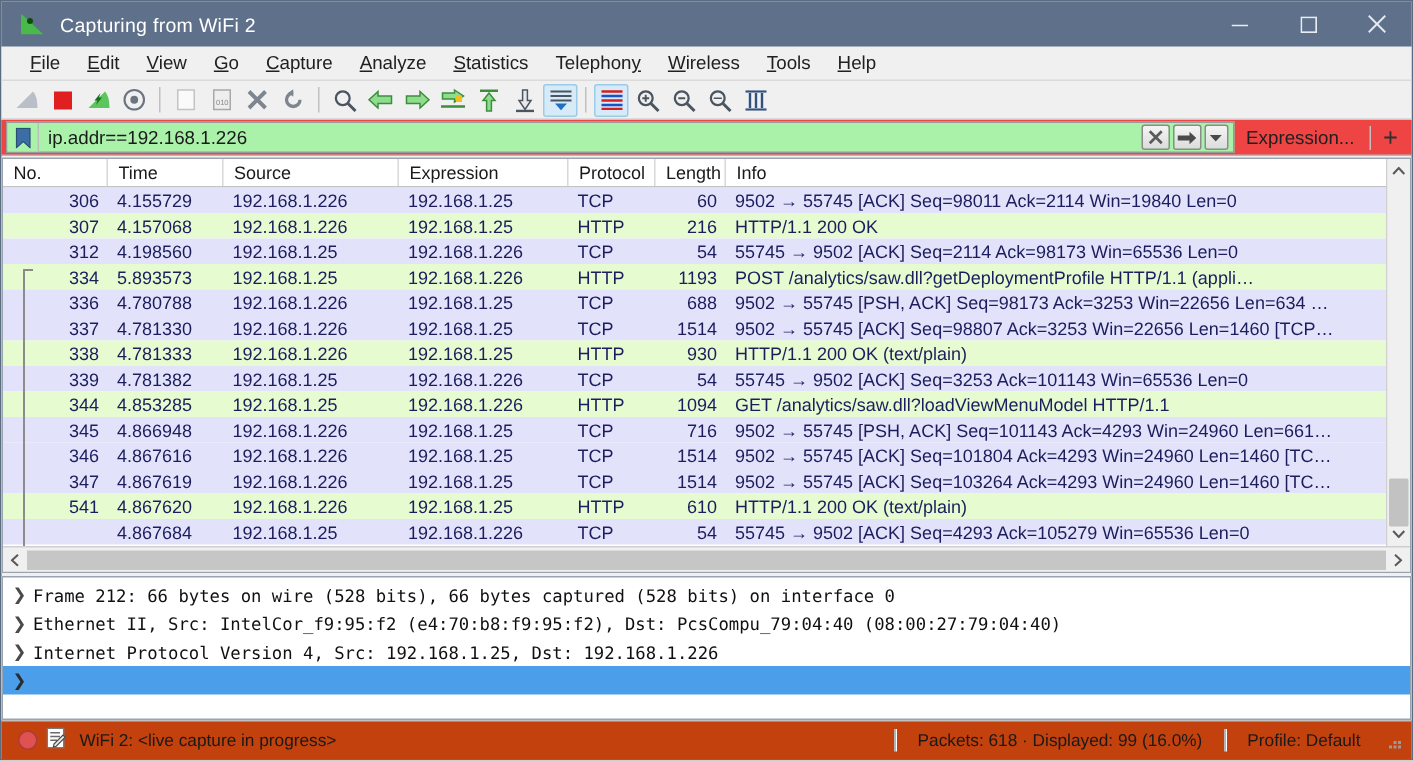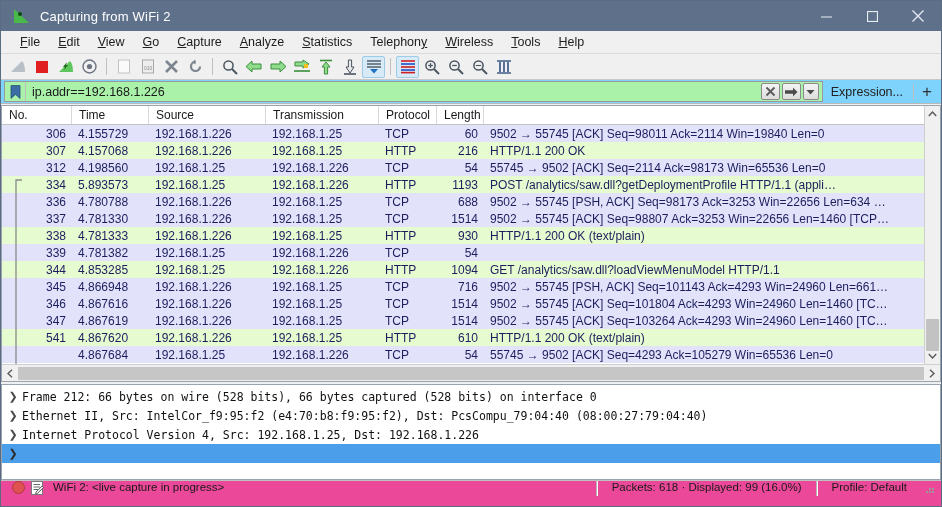--- a/index.html
+++ b/index.html
@@ -79,21 +79,21 @@
     width: 23px; height: 22px;
     display: flex; align-items: center; justify-content: center;
     border-radius: 2px;
   }
   .tb.active { background: #d6eaf8; border: 1px solid #9ccbe8; }
   .tb-sep { width: 1px; height: 17px; background: #c0c0c0; margin: 0 4px; }
 
   
   .filterbar {
     height: 24px; min-height: 24px;
-    background: #7dd3fc;
+    background: #ef4444;
     display: flex; align-items: center;
     padding: 0 3px;
     border-bottom: 1px solid #b8b8b8;
   }
   .filter-input-wrap {
     flex: 1; height: 21px;
     background: #aaf2aa;
     border: 1px solid #9a9a9a;
     display: flex; align-items: center;
     position: relative;
@@ -212,23 +212,23 @@
     width: 18px; text-align: center; color: #4a4a4a; font-size: 11px;
     font-family: "Liberation Sans", sans-serif;
     flex: 0 0 18px;
   }
   .drow.sel .twisty { color: #2b2b2b; }
   .drow .dtxt { white-space: nowrap; overflow: hidden; }
 
   
   .statusbar {
     height: 26px; min-height: 26px;
-    background: #ec4899;
+    background: #c2410c;
     border-top: 1px solid #c0c0c0;
-    display: flex; 
+    display: flex; align-items: center;
     padding: 0 4px;
     font-size: 11.5px; color: #1a1a1a;
   }
   .sb-stop {
     width: 13px; height: 13px; border-radius: 50%;
     background: #e05252; border: 1px solid #b03a3a;
     margin: 0 6px 0 7px;
   }
   .sb-note { margin-right: 9px; }
   .sb-text { white-space: nowrap; }
@@ -445,23 +445,24 @@
     <div class="plus-btn">+</div>
   </div>
 
   <div class="packet-area">
     <div class="plist-inner">
       <div class="plist-main">
         <div class="hdr-row" id="hdrRow">
             <div class="hdr-cell" style="width: 70px;">No.</div>
             <div class="hdr-cell" style="width: 77px;">Time</div>
             <div class="hdr-cell" style="width: 117px;">Source</div>
-            <div class="hdr-cell" style="width: 113px;">Transmission</div>
+            <div class="hdr-cell" style="width: 113px;">Expression</div>
             <div class="hdr-cell" style="width: 58px;">Protocol</div>
             <div class="hdr-cell" style="width: 47px;">Length</div>
+            <div class="hdr-cell" style="width: 420px; flex: 1 1 0%; border-right: none;">Info</div>
           </div>
         <div class="rows" id="rowsBox">
           <svg class="rel-line" width="10" height="260">
             <path d="M8 55 L2 55 L2 240 L8 240" fill="none" stroke="#8a8a8a" stroke-width="1.3"></path>
           </svg>
         <div class="prow tcp">
               <div class="cell num" style="width: 70px;">306</div>
               <div class="cell" style="width: 77px;">4.155729</div>
               <div class="cell" style="width: 117px;">192.168.1.226</div>
               <div class="cell" style="width: 113px;">192.168.1.25</div>
@@ -523,20 +524,21 @@
               <div class="cell num" style="width: 47px;">930</div>
               <div class="cell" style="width: 420px; flex: 1 1 0%;">HTTP/1.1 200 OK  (text/plain)</div>
             </div>
             <div class="prow tcp">
               <div class="cell num" style="width: 70px;">339</div>
               <div class="cell" style="width: 77px;">4.781382</div>
               <div class="cell" style="width: 117px;">192.168.1.25</div>
               <div class="cell" style="width: 113px;">192.168.1.226</div>
               <div class="cell" style="width: 58px;">TCP</div>
               <div class="cell num" style="width: 47px;">54</div>
+              <div class="cell" style="width: 420px; flex: 1 1 0%;">55745 → 9502 [ACK] Seq=3253 Ack=101143 Win=65536 Len=0</div>
             </div>
             <div class="prow http">
               <div class="cell num" style="width: 70px;">344</div>
               <div class="cell" style="width: 77px;">4.853285</div>
               <div class="cell" style="width: 117px;">192.168.1.25</div>
               <div class="cell" style="width: 113px;">192.168.1.226</div>
               <div class="cell" style="width: 58px;">HTTP</div>
               <div class="cell num" style="width: 47px;">1094</div>
               <div class="cell" style="width: 420px; flex: 1 1 0%;">GET /analytics/saw.dll?loadViewMenuModel HTTP/1.1</div>
             </div>

